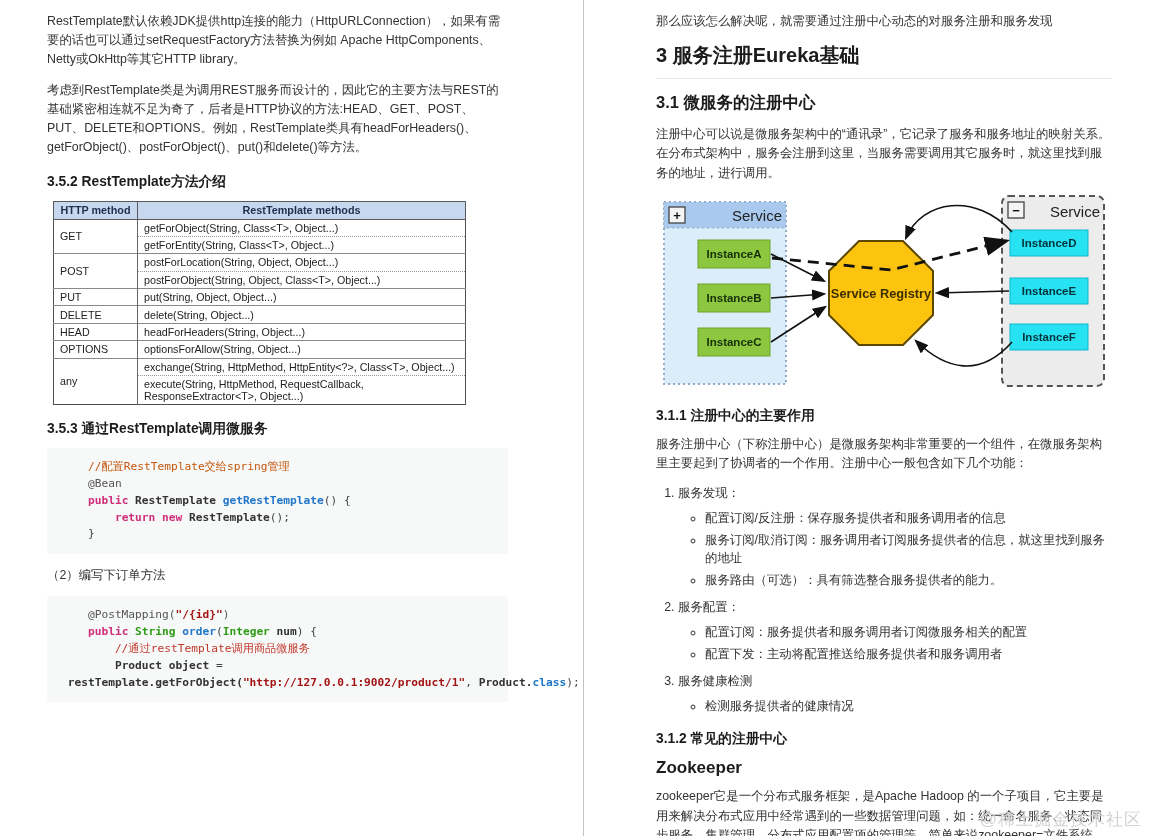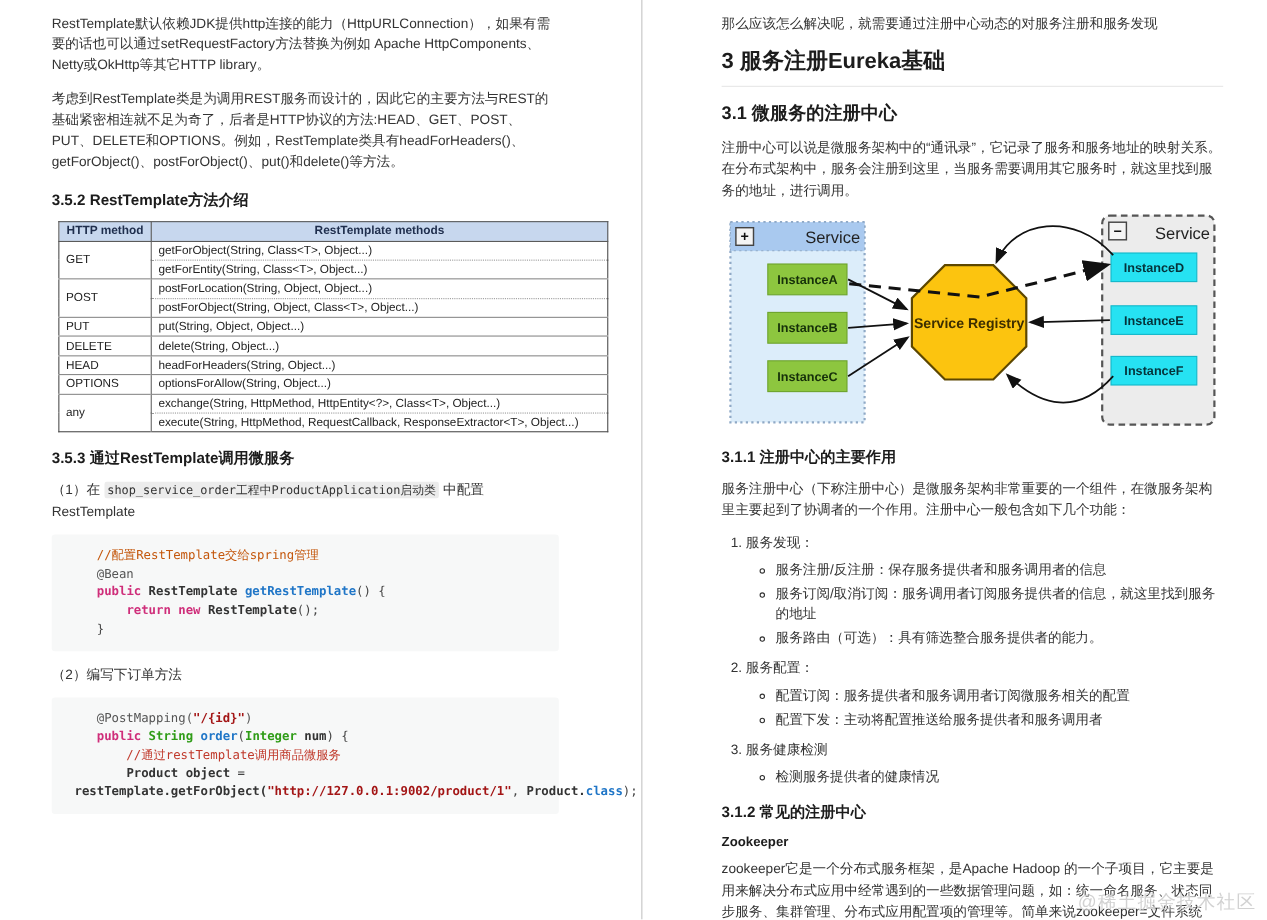--- a/index.html
+++ b/index.html
@@ -12,21 +12,21 @@
   .col { position:absolute; top:12px; }
   .col-left  { left:47px;  width:461px; }
   .col-right { left:656px; width:456px; }
 
   p.body { font-size:12.4px; line-height:1.55; margin-bottom:11px; color:#333; }
   h1.doc { font-size:20px; color:#1c1c1c; margin:8px 0 13px; padding-bottom:9px; border-bottom:1px solid #e7e7e7; }
   h2.doc { font-size:16.5px; color:#1c1c1c; margin:2px 0 11px; }
   h3.doc { font-size:13.8px; color:#1c1c1c; margin:15px 0 10px; }
 
   
-  table.rt-table { border-collapse:collapse; width:500px; margin:1px 0 2px 6px; font-size:10.7px; color:#222; border:1.5px solid #4f4f4f; }
+  table.rt-table { border-collapse:collapse; width:413px; margin:1px 0 2px 6px; font-size:10.7px; color:#222; border:1.5px solid #4f4f4f; }
   .rt-table th { background:#c7d7ee; border:1px solid #5a5a5a; padding:2.5px 6px; font-size:10.8px; color:#1f2e4d; }
   .rt-table td { padding:2.2px 6px; }
   .rt-table td.method { border-right:1px solid #666; width:84px; }
   .rt-table td.group-start { border-top:1px solid #8a8a8a; }
   .rt-table td.in-group { border-top:1px dotted #999; }
 
   
   .code-block { background:#f7f8f8; border-radius:3px; padding:11px 14px; margin:3px 0 12px;
     font-family:"DejaVu Sans Mono","Liberation Mono",monospace; font-size:11.2px; line-height:1.5; }
   .code-line { white-space:pre; min-height:16.8px; }
@@ -40,21 +40,21 @@
   .tok-cm-orange { color:#c4570c; }
   .tok-cm-red { color:#c0392b;text-align:center; }
 
   .inline-code { font-family:"DejaVu Sans Mono","Liberation Mono",monospace; font-size:10.8px; background:#ececec; padding:1px 3px; border-radius:2px; color:#333; }
 
   ol.fn-list { margin:0 0 8px 22px; font-size:12.4px; line-height:1.5; }
   ol.fn-list > li { margin:5px 0 7px; }
   ul.sub { list-style:circle; margin:6px 0 9px 27px; }
   ul.sub > li { margin:3px 0; }
 
-  .entry-name { font-weight:700; font-size:12px; color:#1c1c1c; margin:0 0 9px; }
+  .entry-name { font-weight:700; font-size:17px; color:#1c1c1c; margin:0 0 9px; }
 
   .watermark { position:absolute; right:10px; bottom:5px; font-size:17px; color:#d2d2d2; letter-spacing:1px; }
 
   svg.diagram { display:block; margin:2px 0 8px; }
   svg.diagram text { font-family:"Liberation Sans","DejaVu Sans",sans-serif; }
   .svc-title { font-size:15px; fill:#222; }
   .inst-label { font-size:11.5px; fill:#16300a; font-weight:600; }
   .inst-label-r { font-size:11.5px; fill:#05333a; font-weight:600; }
   .reg-label { font-size:12.8px; fill:#3d2e00; font-weight:700; }
   .toggle-glyph { font-size:13px; fill:#111; font-weight:700; }
@@ -112,21 +112,20 @@
           <td class="method group-start" rowspan="2">any</td>
           <td class="group-start">exchange(String, HttpMethod, HttpEntity&lt;?&gt;, Class&lt;T&gt;, Object...)</td>
         </tr>
         <tr>
           <td class="in-group">execute(String, HttpMethod, RequestCallback, ResponseExtractor&lt;T&gt;, Object...)</td>
         </tr>
       </tbody>
   </table>
 
   <h3 class="doc">3.5.3 通过RestTemplate调用微服务</h3>
-  <p class="body"><span>（1）在 </span><span class="inline-code">shop_service_order工程中ProductApplication启动类</span><span> 中配置RestTemplate</span></p>
 
   <div class="code-block">
       <div class="code-line"><span class="tok-cm-orange">    //配置RestTemplate交给spring管理</span></div>
       <div class="code-line"><span class="tok-ann">    @Bean</span></div>
       <div class="code-line"><span class="tok-pl">    </span><span class="tok-kw">public </span><span class="tok-cls">RestTemplate </span><span class="tok-fn">getRestTemplate</span><span class="tok-pl">() {</span></div>
       <div class="code-line"><span class="tok-pl">        </span><span class="tok-kw">return </span><span class="tok-kw">new </span><span class="tok-cls">RestTemplate</span><span class="tok-pl">();</span></div>
       <div class="code-line"><span class="tok-pl">    }</span></div>
     </div>
 
   <p class="body">（2）编写下订单方法</p>
@@ -210,21 +209,21 @@
       <path d="M356,38 C320,-2 266,6 250,44" marker-end="url(#arw)"></path>
       <path d="M353,97 L281,99" marker-end="url(#arw)"></path>
       <path d="M356,148 C324,184 290,176 260,147" marker-end="url(#arw)"></path>
     </g>
   </svg>
 
   <h3 class="doc">3.1.1 注册中心的主要作用</h3>
   <p class="body">服务注册中心（下称注册中心）是微服务架构非常重要的一个组件，在微服务架构里主要起到了协调者的一个作用。注册中心一般包含如下几个功能：</p>
   <ol class="fn-list">
       <li class="fn-item"><span>服务发现：</span><ul class="sub">
-          <li class="sub-item">服务注册/反注册：保存服务提供者和服务调用者的信息</li>
+          <li class="sub-item">配置订阅/反注册：保存服务提供者和服务调用者的信息</li>
           <li class="sub-item">服务订阅/取消订阅：服务调用者订阅服务提供者的信息，就这里找到服务的地址</li>
           <li class="sub-item">服务路由（可选）：具有筛选整合服务提供者的能力。</li>
         </ul></li>
       <li class="fn-item"><span>服务配置：</span><ul class="sub">
           <li class="sub-item">配置订阅：服务提供者和服务调用者订阅微服务相关的配置</li>
           <li class="sub-item">配置下发：主动将配置推送给服务提供者和服务调用者</li>
         </ul></li>
       <li class="fn-item"><span>服务健康检测</span><ul class="sub">
           <li class="sub-item">检测服务提供者的健康情况</li>
         </ul></li>

